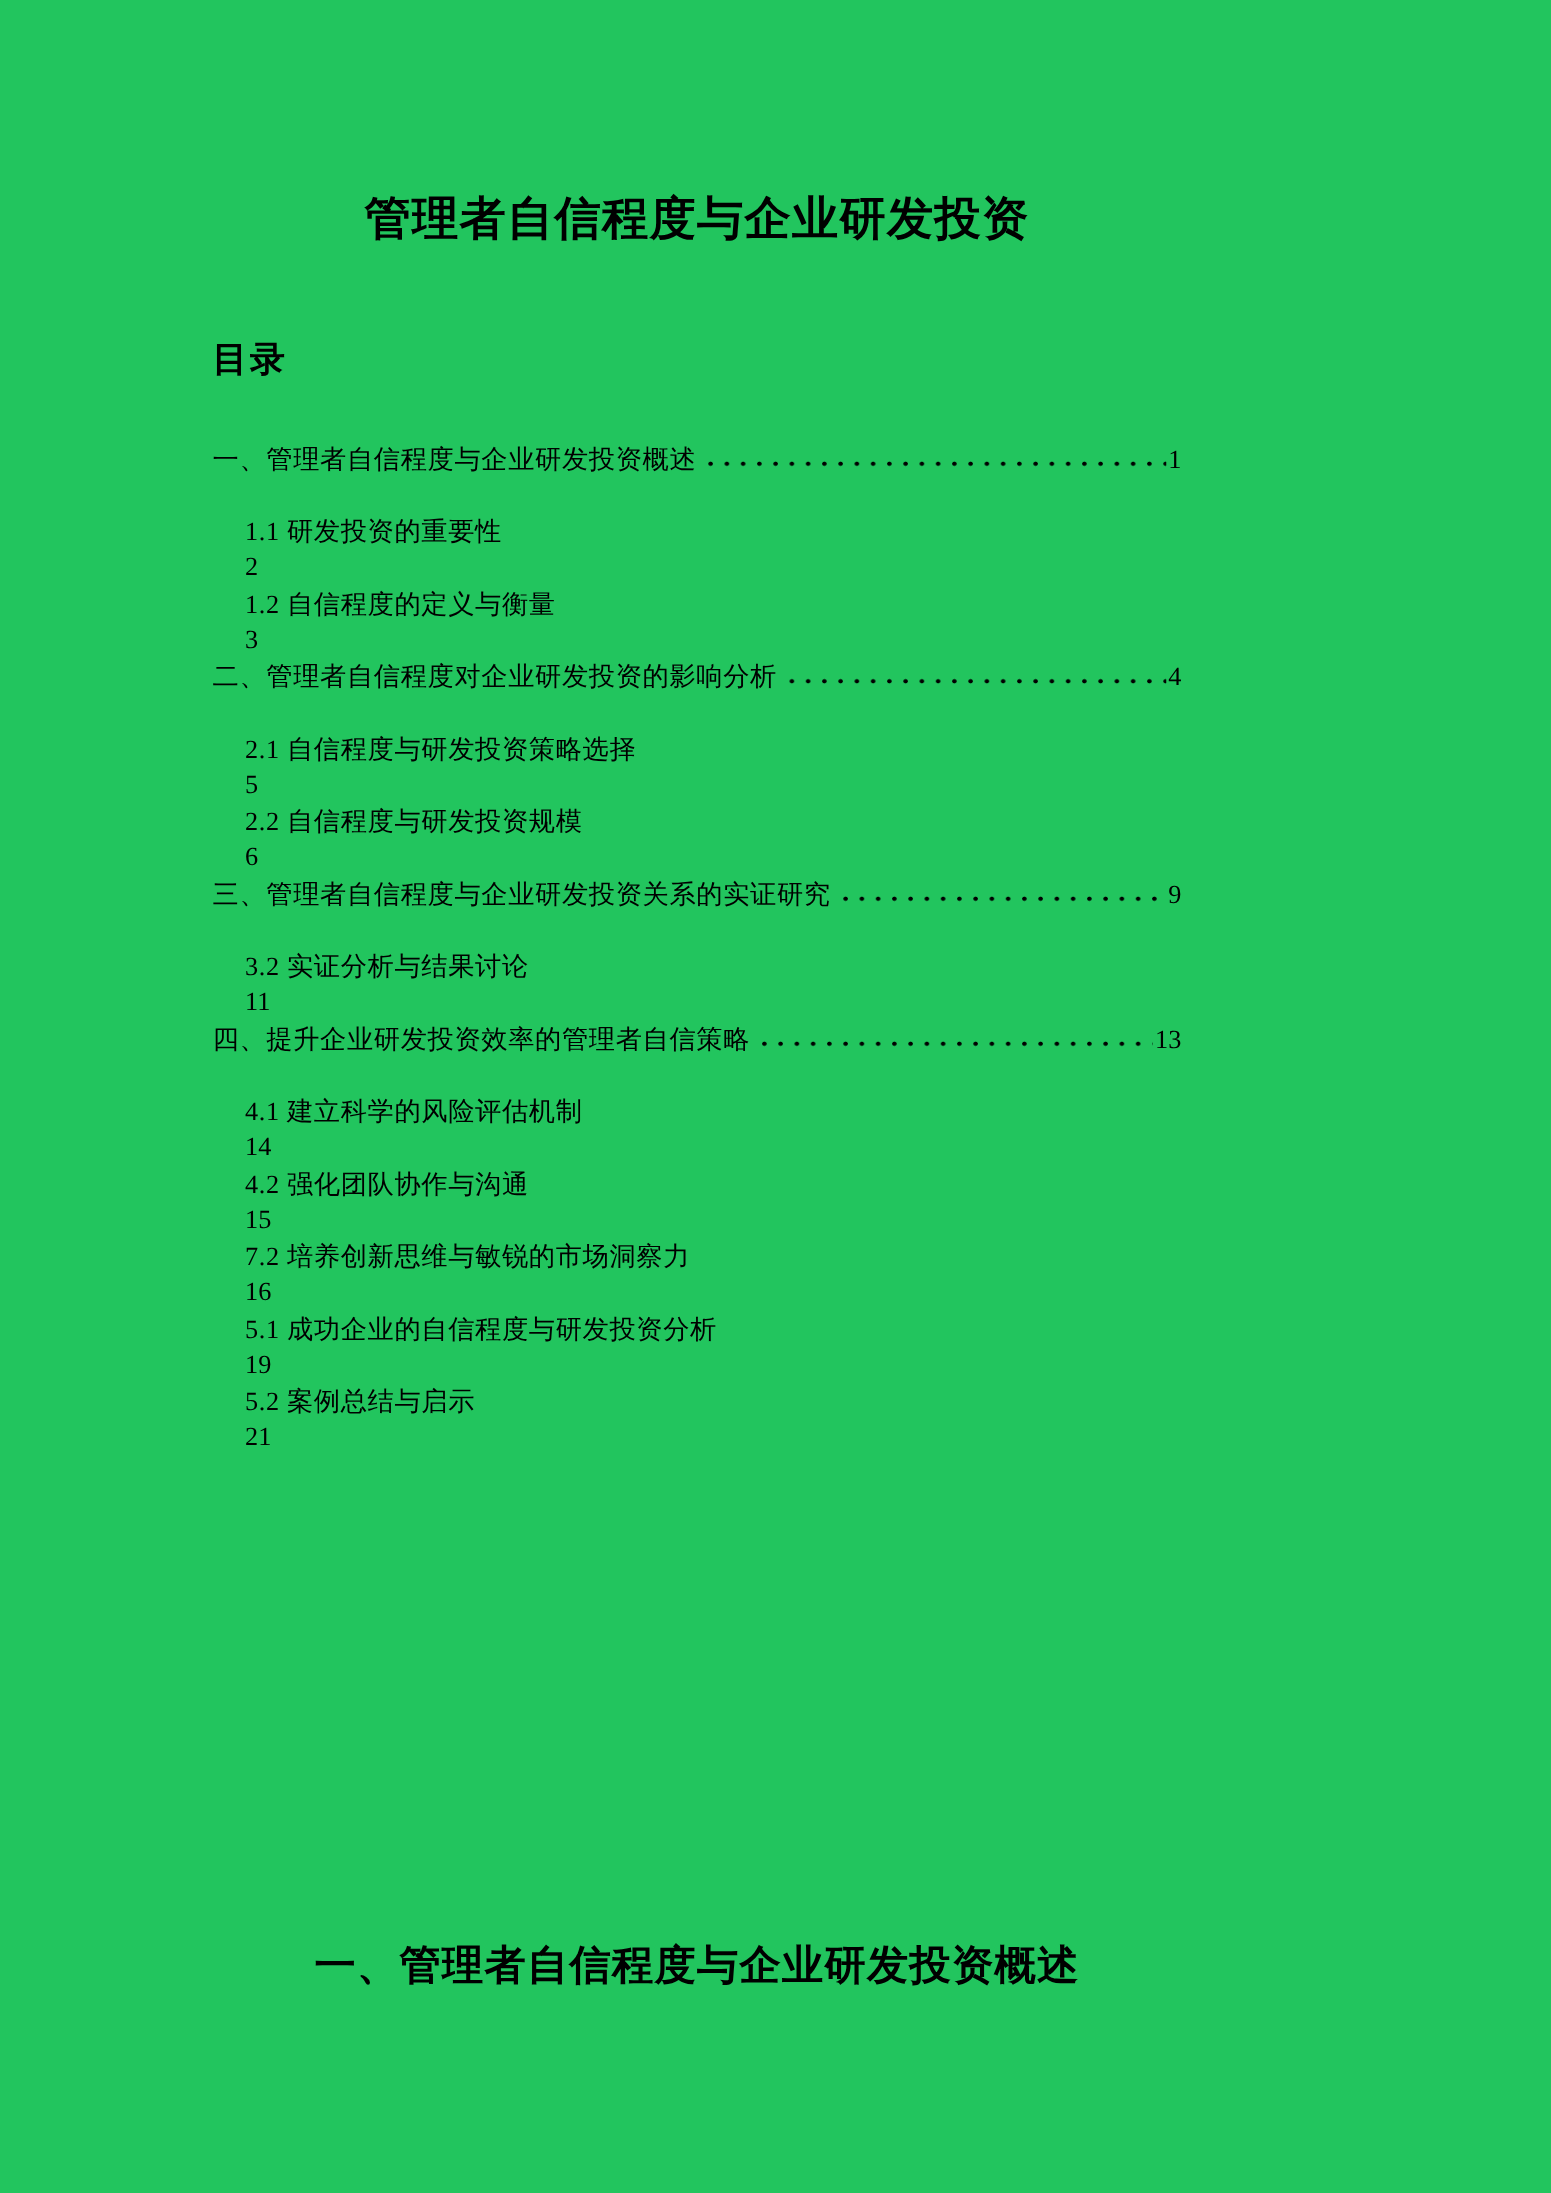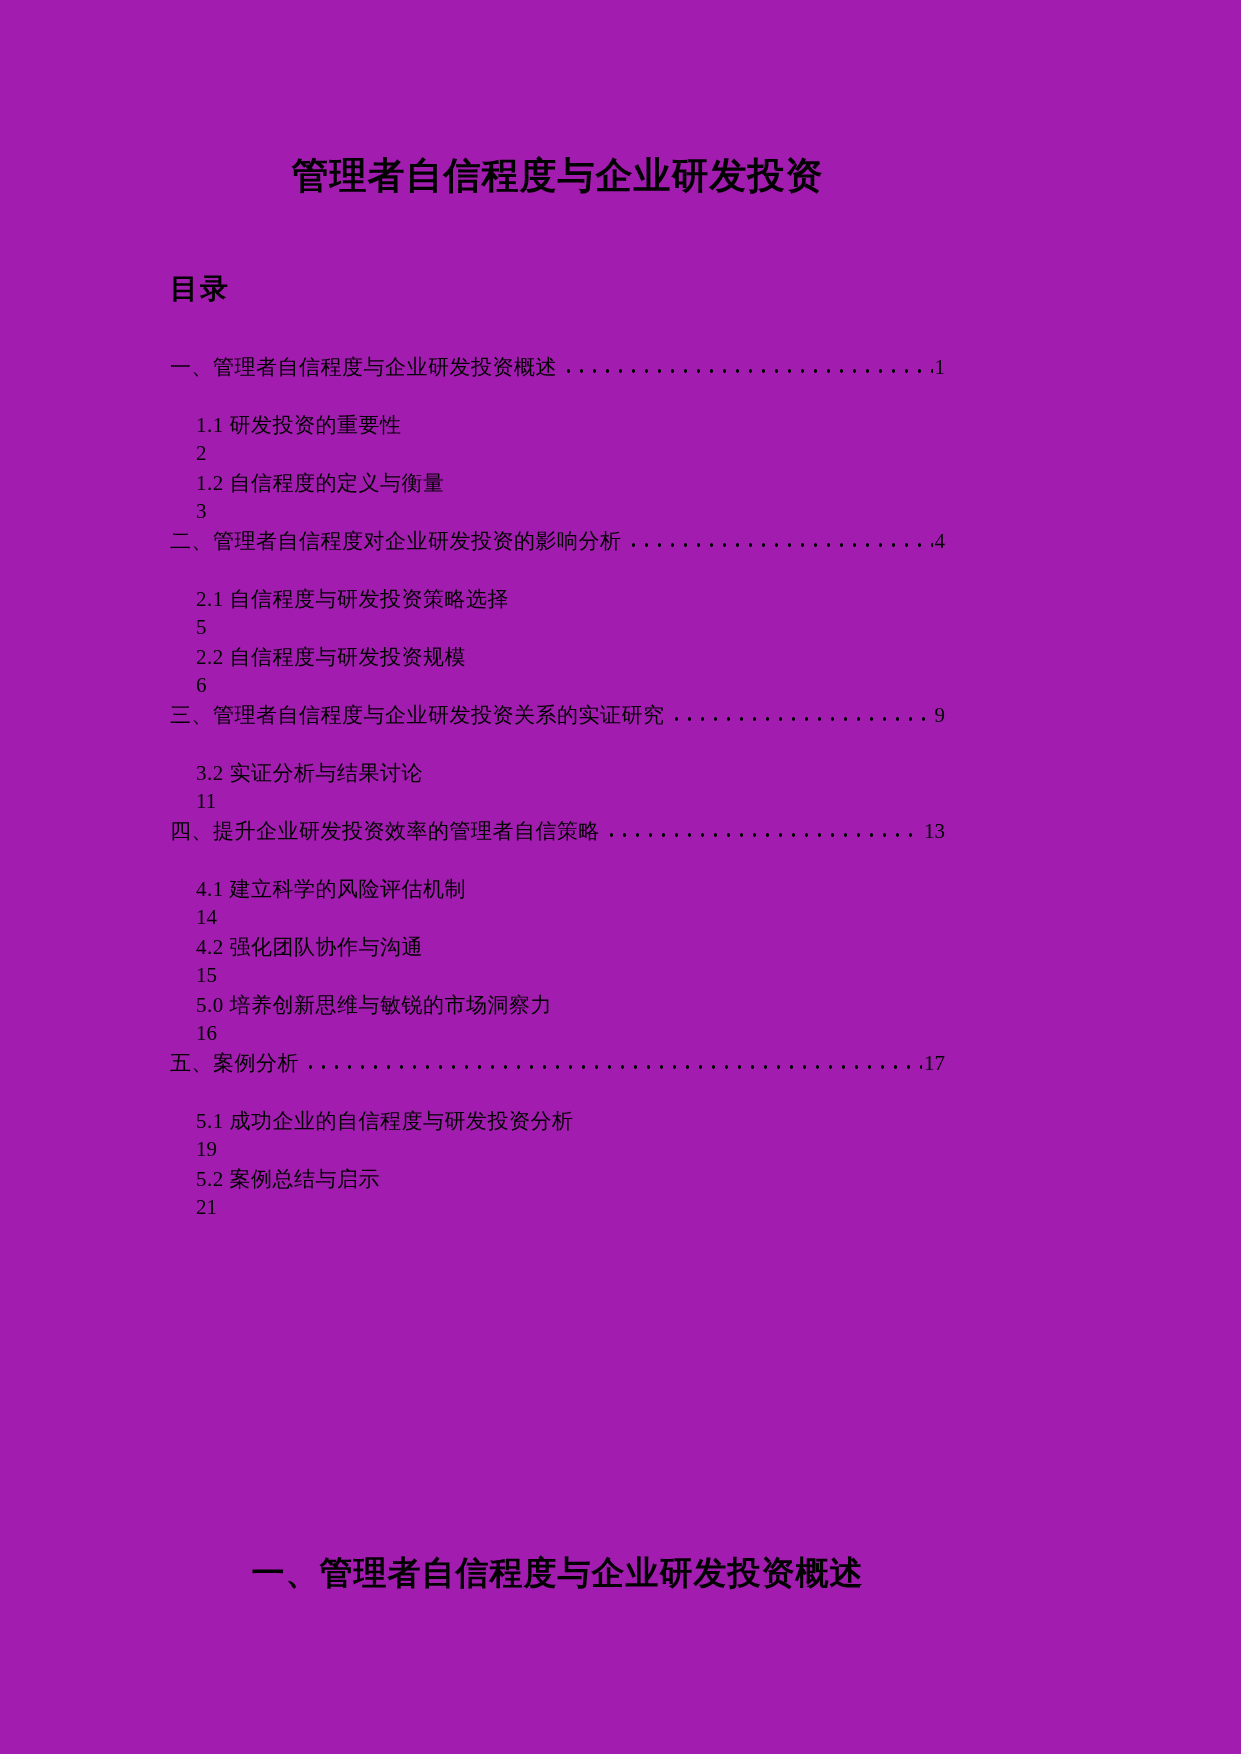--- a/index.html
+++ b/index.html
@@ -5,21 +5,21 @@
 <style>
   html, body {
     margin: 0;
     padding: 0;
     background: #ffffff;
   }
   .page {
     position: relative;
     width: 1241px;
     height: 1754px;
-    background: #a21caf;
+    background: #22c55e;
     overflow: hidden;
     font-family: "Liberation Serif", "DejaVu Serif", serif;
     color: #000000;
   }
   .doc-title {
     position: absolute;
     top: 128px;
     left: 170px;
     width: 775px;
     text-align: center;
@@ -161,30 +161,25 @@
       <span class="toc-page">14</span>
     </div>
 
     <div class="toc-row lvl2">
       <span class="toc-label">4.2 强化团队协作与沟通</span>
       <span class="toc-dots"></span>
       <span class="toc-page">15</span>
     </div>
 
     <div class="toc-row lvl2">
-      <span class="toc-label">5.0 培养创新思维与敏锐的市场洞察力</span>
+      <span class="toc-label">7.2 培养创新思维与敏锐的市场洞察力</span>
       <span class="toc-dots"></span>
       <span class="toc-page">16</span>
     </div>
 
-    <div class="toc-row lvl1">
-      <span class="toc-label">五、案例分析</span>
-      <span class="toc-dots"></span>
-      <span class="toc-page">17</span>
-    </div>
 
     <div class="toc-row lvl2">
       <span class="toc-label">5.1 成功企业的自信程度与研发投资分析</span>
       <span class="toc-dots"></span>
       <span class="toc-page">19</span>
     </div>
 
     <div class="toc-row lvl2">
       <span class="toc-label">5.2 案例总结与启示</span>
       <span class="toc-dots"></span>

